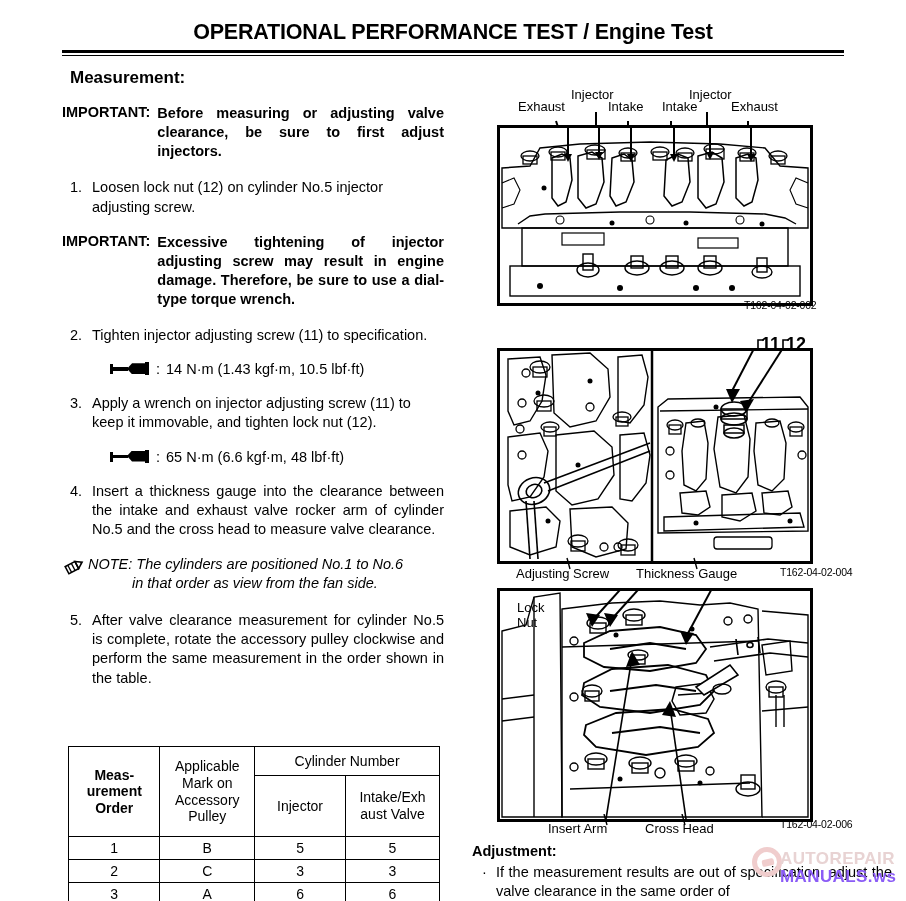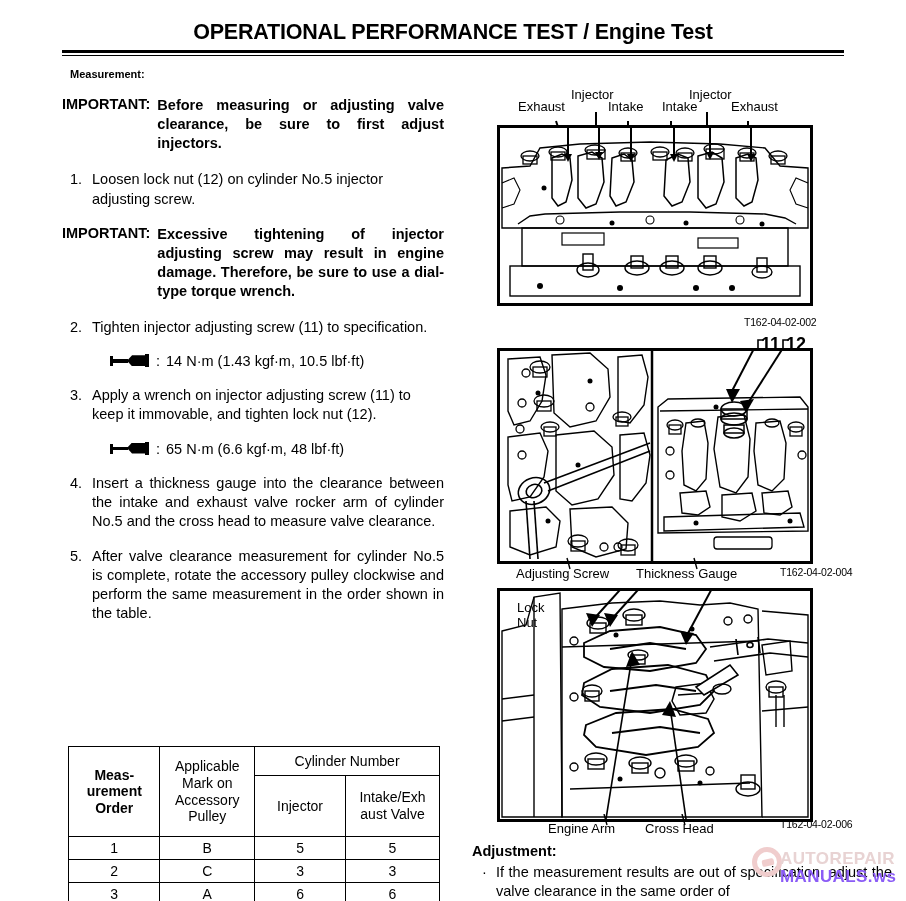--- a/index.html
+++ b/index.html
@@ -52,21 +52,21 @@
 
   
   .left-col {
     position: absolute;
     left: 62px;
     top: 68px;
     width: 382px;
   }
 
   .sec-heading {
-    font-size: 11px;
+    font-size: 17px;
     font-weight: bold;
     margin: 0 0 16px 8px;
   }
 
   .important-block {
     display: flex;
     margin-bottom: 17px;
     justify-content: center;
   }
   .important-label {
@@ -333,20 +333,37 @@
       </span>
       <span class="torque-colon">:</span>
       <span>65 N·m (6.6 kgf·m, 48 lbf·ft)</span>
     </div>
 
     <div class="step">
       <div class="step-num">4.</div>
       <div class="step-text">Insert a thickness gauge into the clearance between the intake and exhaust valve rocker arm of cylinder No.5 and the cross head to measure valve clearance.</div>
     </div>
 
+    <div class="note-block">
+      <div class="note-icon">
+        <svg width="22" height="20" viewBox="0 0 22 20">
+          <g transform="rotate(-28 11 10)">
+            <path d="M2 6 L13 6 L13 14 L2 14 Z" fill="none" stroke="#000" stroke-width="1.6"></path>
+            <path d="M13 6 L19 10 L13 14 Z" fill="none" stroke="#000" stroke-width="1.6"></path>
+            <path d="M17 9.3 L19 10 L17 10.7 Z" fill="#000"></path>
+            <line x1="5" y1="6" x2="5" y2="14" stroke="#000" stroke-width="1.3"></line>
+            <line x1="9" y1="6" x2="9" y2="14" stroke="#000" stroke-width="1.3"></line>
+          </g>
+        </svg>
+      </div>
+      <div class="note-body">
+        <span>NOTE: The cylinders are positioned No.1 to No.6</span>
+        <span class="note-ind">in that order as view from the fan side.</span>
+      </div>
+    </div>
 
     <div class="step">
       <div class="step-num">5.</div>
       <div class="step-text">After valve clearance measurement for cylinder No.5 is complete, rotate the accessory pulley clockwise and perform the same measurement in the order shown in the table.</div>
     </div>
 
   </div>
 
   <table class="meas-table">
     <thead>
@@ -494,21 +511,21 @@
         </g>
         <g stroke="#000" stroke-width="1.1" fill="none">
           <circle cx="60" cy="92" r="4"></circle>
             <circle cx="150" cy="92" r="4"></circle>
           <circle cx="240" cy="92" r="4"></circle>
           <path d="M2 55 L14 50 L20 62 L14 76 L2 80"></path>
           <path d="M308 55 L296 50 L290 62 L296 76 L308 80"></path>
         </g>
       </svg>
     </div>
-    <div class="fig-caption" style="left:744px; top:316px;">T162-04-02-002</div>
+    <div class="fig-caption" style="left:744px; top:299px;">T162-04-02-002</div>
   </div>
 
   <div class="fig">
     <div class="fig-callout" style="left:761px; top:334px;">11</div>
     <div class="fig-callout" style="left:786px; top:334px;">12</div>
     <svg style="position:absolute; left:750px; top:332px; width:60px; height:22px;">
       <path d="M8 20 L8 8 L14 8" fill="none" stroke="#000" stroke-width="1.6"></path>
       <path d="M33 20 L33 8 L39 8" fill="none" stroke="#000" stroke-width="1.6"></path>
     </svg>
 
@@ -721,21 +738,21 @@
           <line x1="170" y1="116" x2="186" y2="228"></line>
         </g>
       </svg>
     </div>
 
     <div class="fig-label" style="left:517px; top:601px; font-weight:normal;">
       <span>Lock</span><br>
       <span>Nut</span>
     </div>
 
-    <div class="fig-label" style="left:548px; top:822px;">Engine Arm</div>
+    <div class="fig-label" style="left:548px; top:822px;">Insert Arm</div>
     <div class="fig-label" style="left:637px; top:822px;margin-left:8px;">Cross Head</div>
     <svg style="position:absolute; left:497px; top:814px; width:310px; height:12px;">
       <line x1="110" y1="11" x2="107" y2="0" stroke="#000" stroke-width="1.4"></line>
       <line x1="188" y1="11" x2="185" y2="0" stroke="#000" stroke-width="1.4"></line>
     </svg>
     <div class="fig-caption" style="left:780px; top:818px;">T162-04-02-006</div>
   </div>
 
   <div class="adjust-sec">
     <div class="adjust-title">Adjustment:</div>

